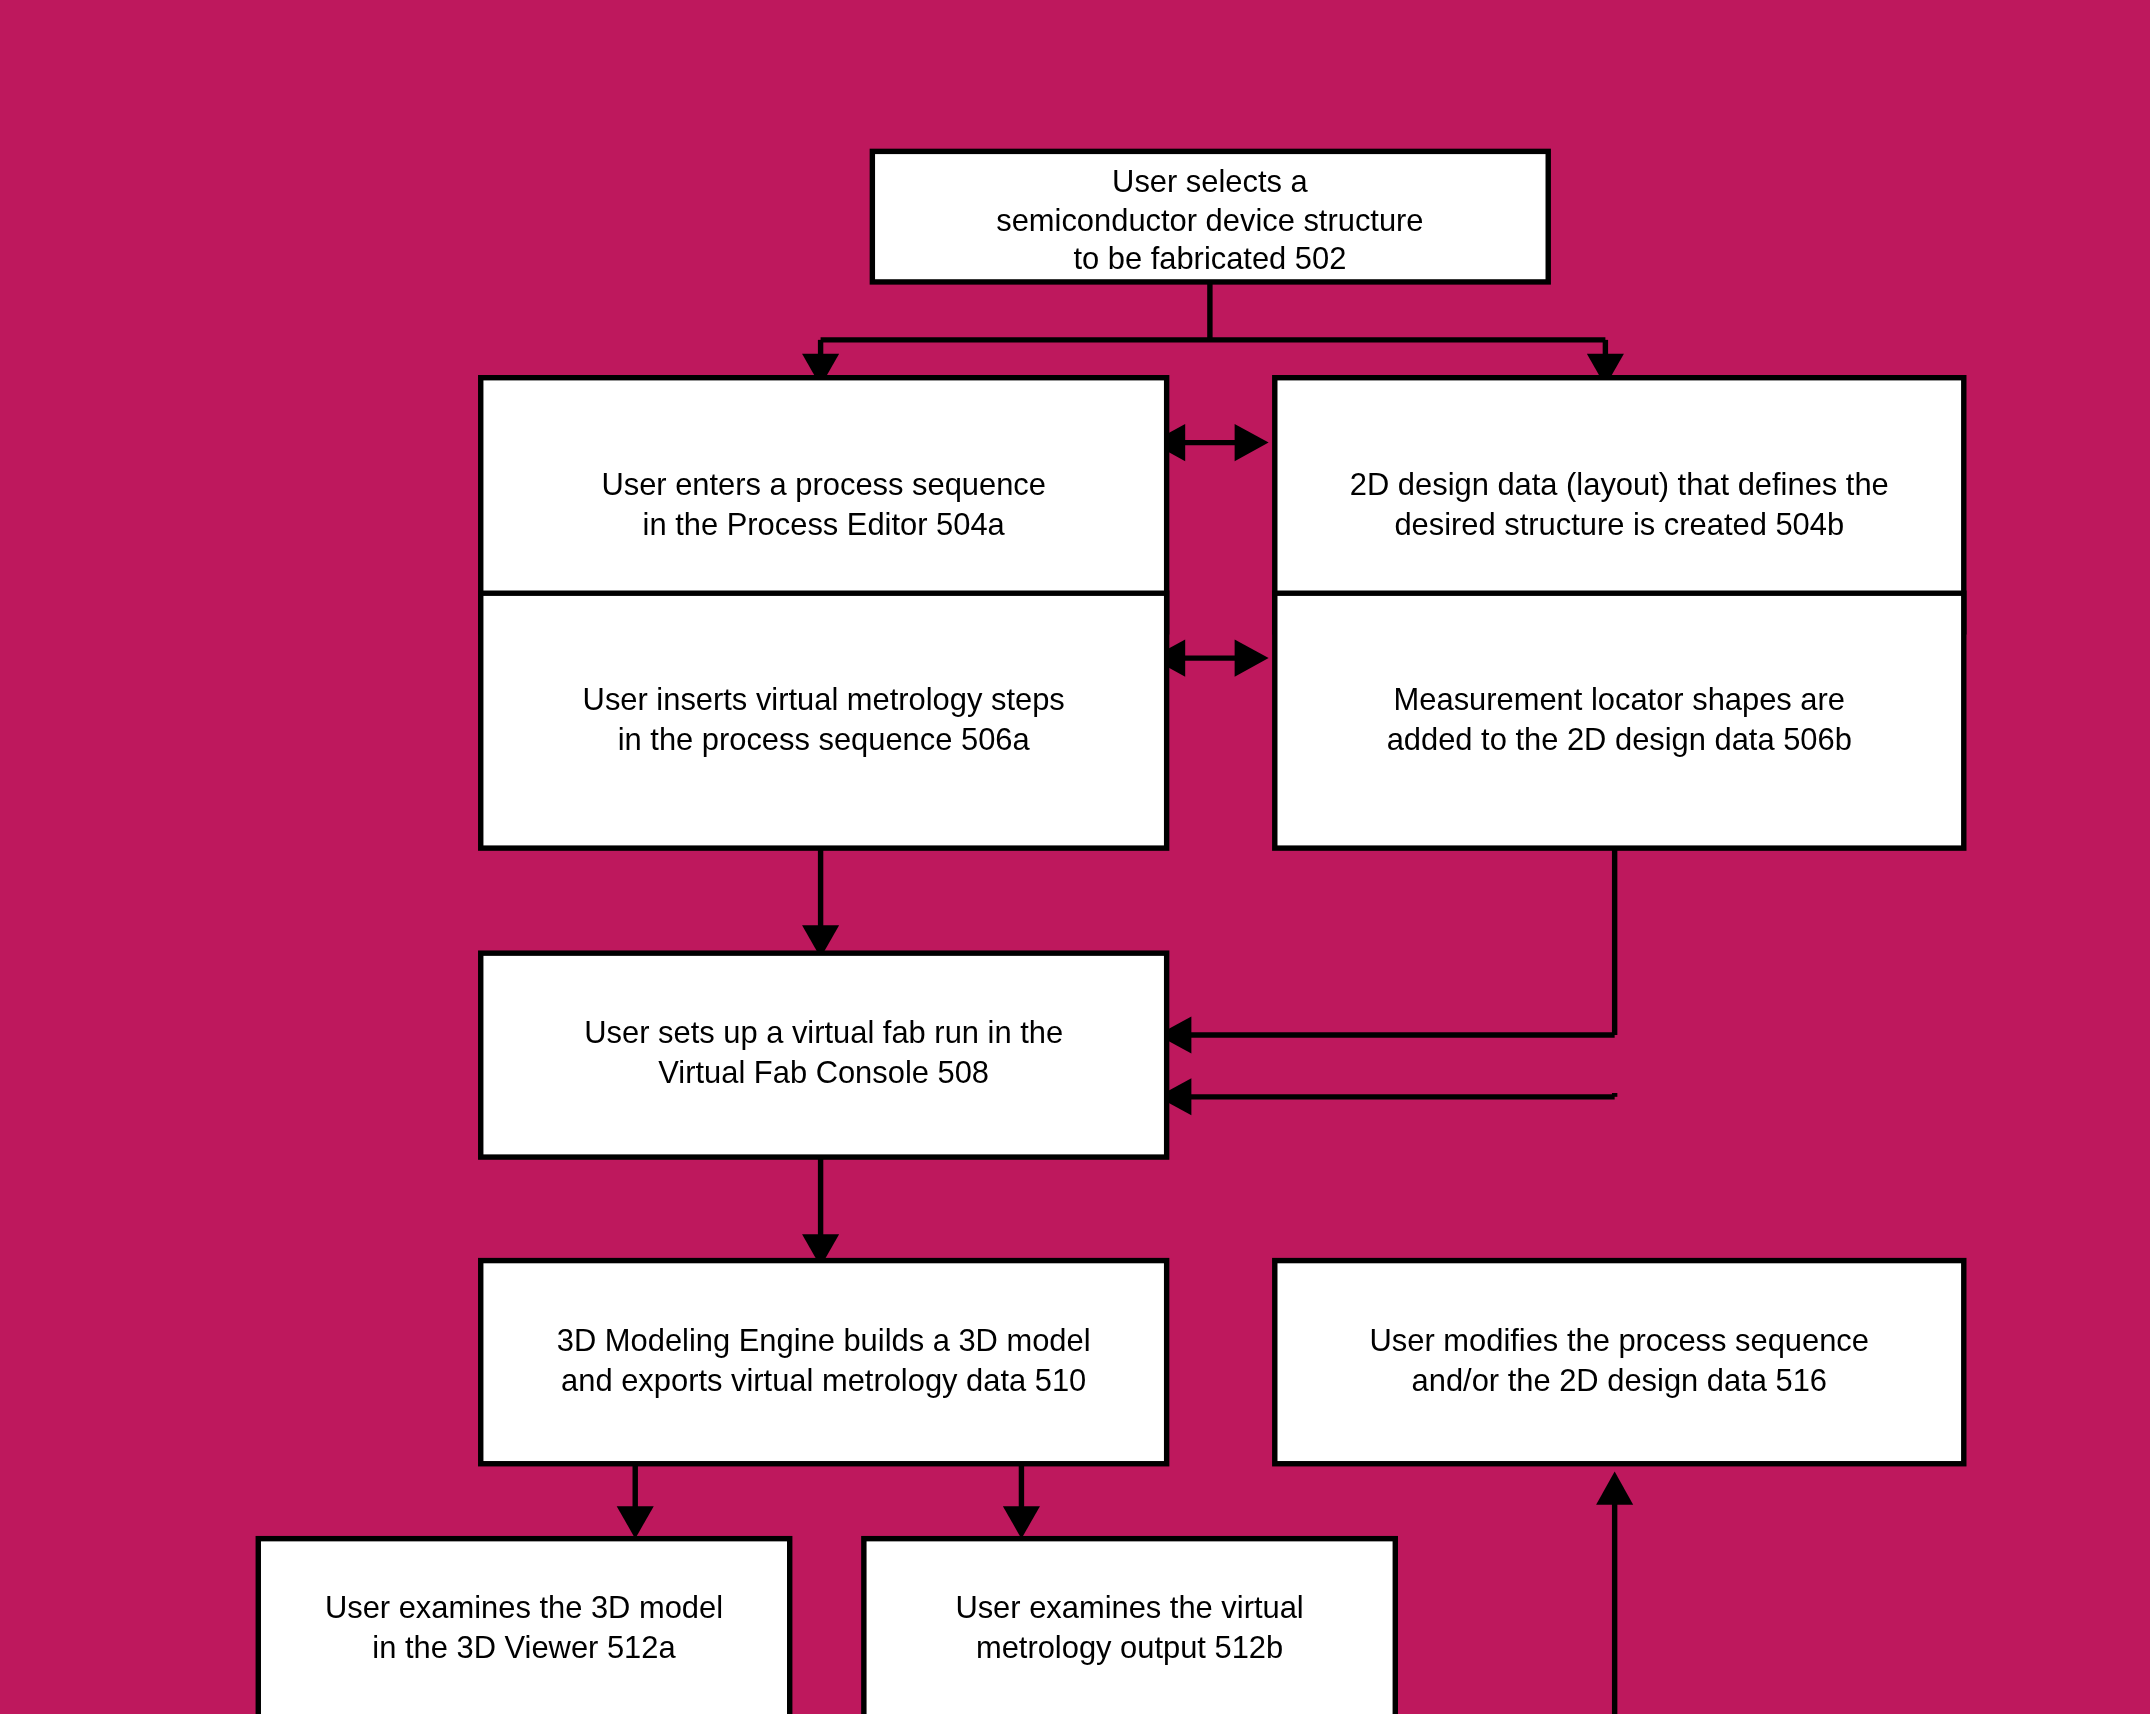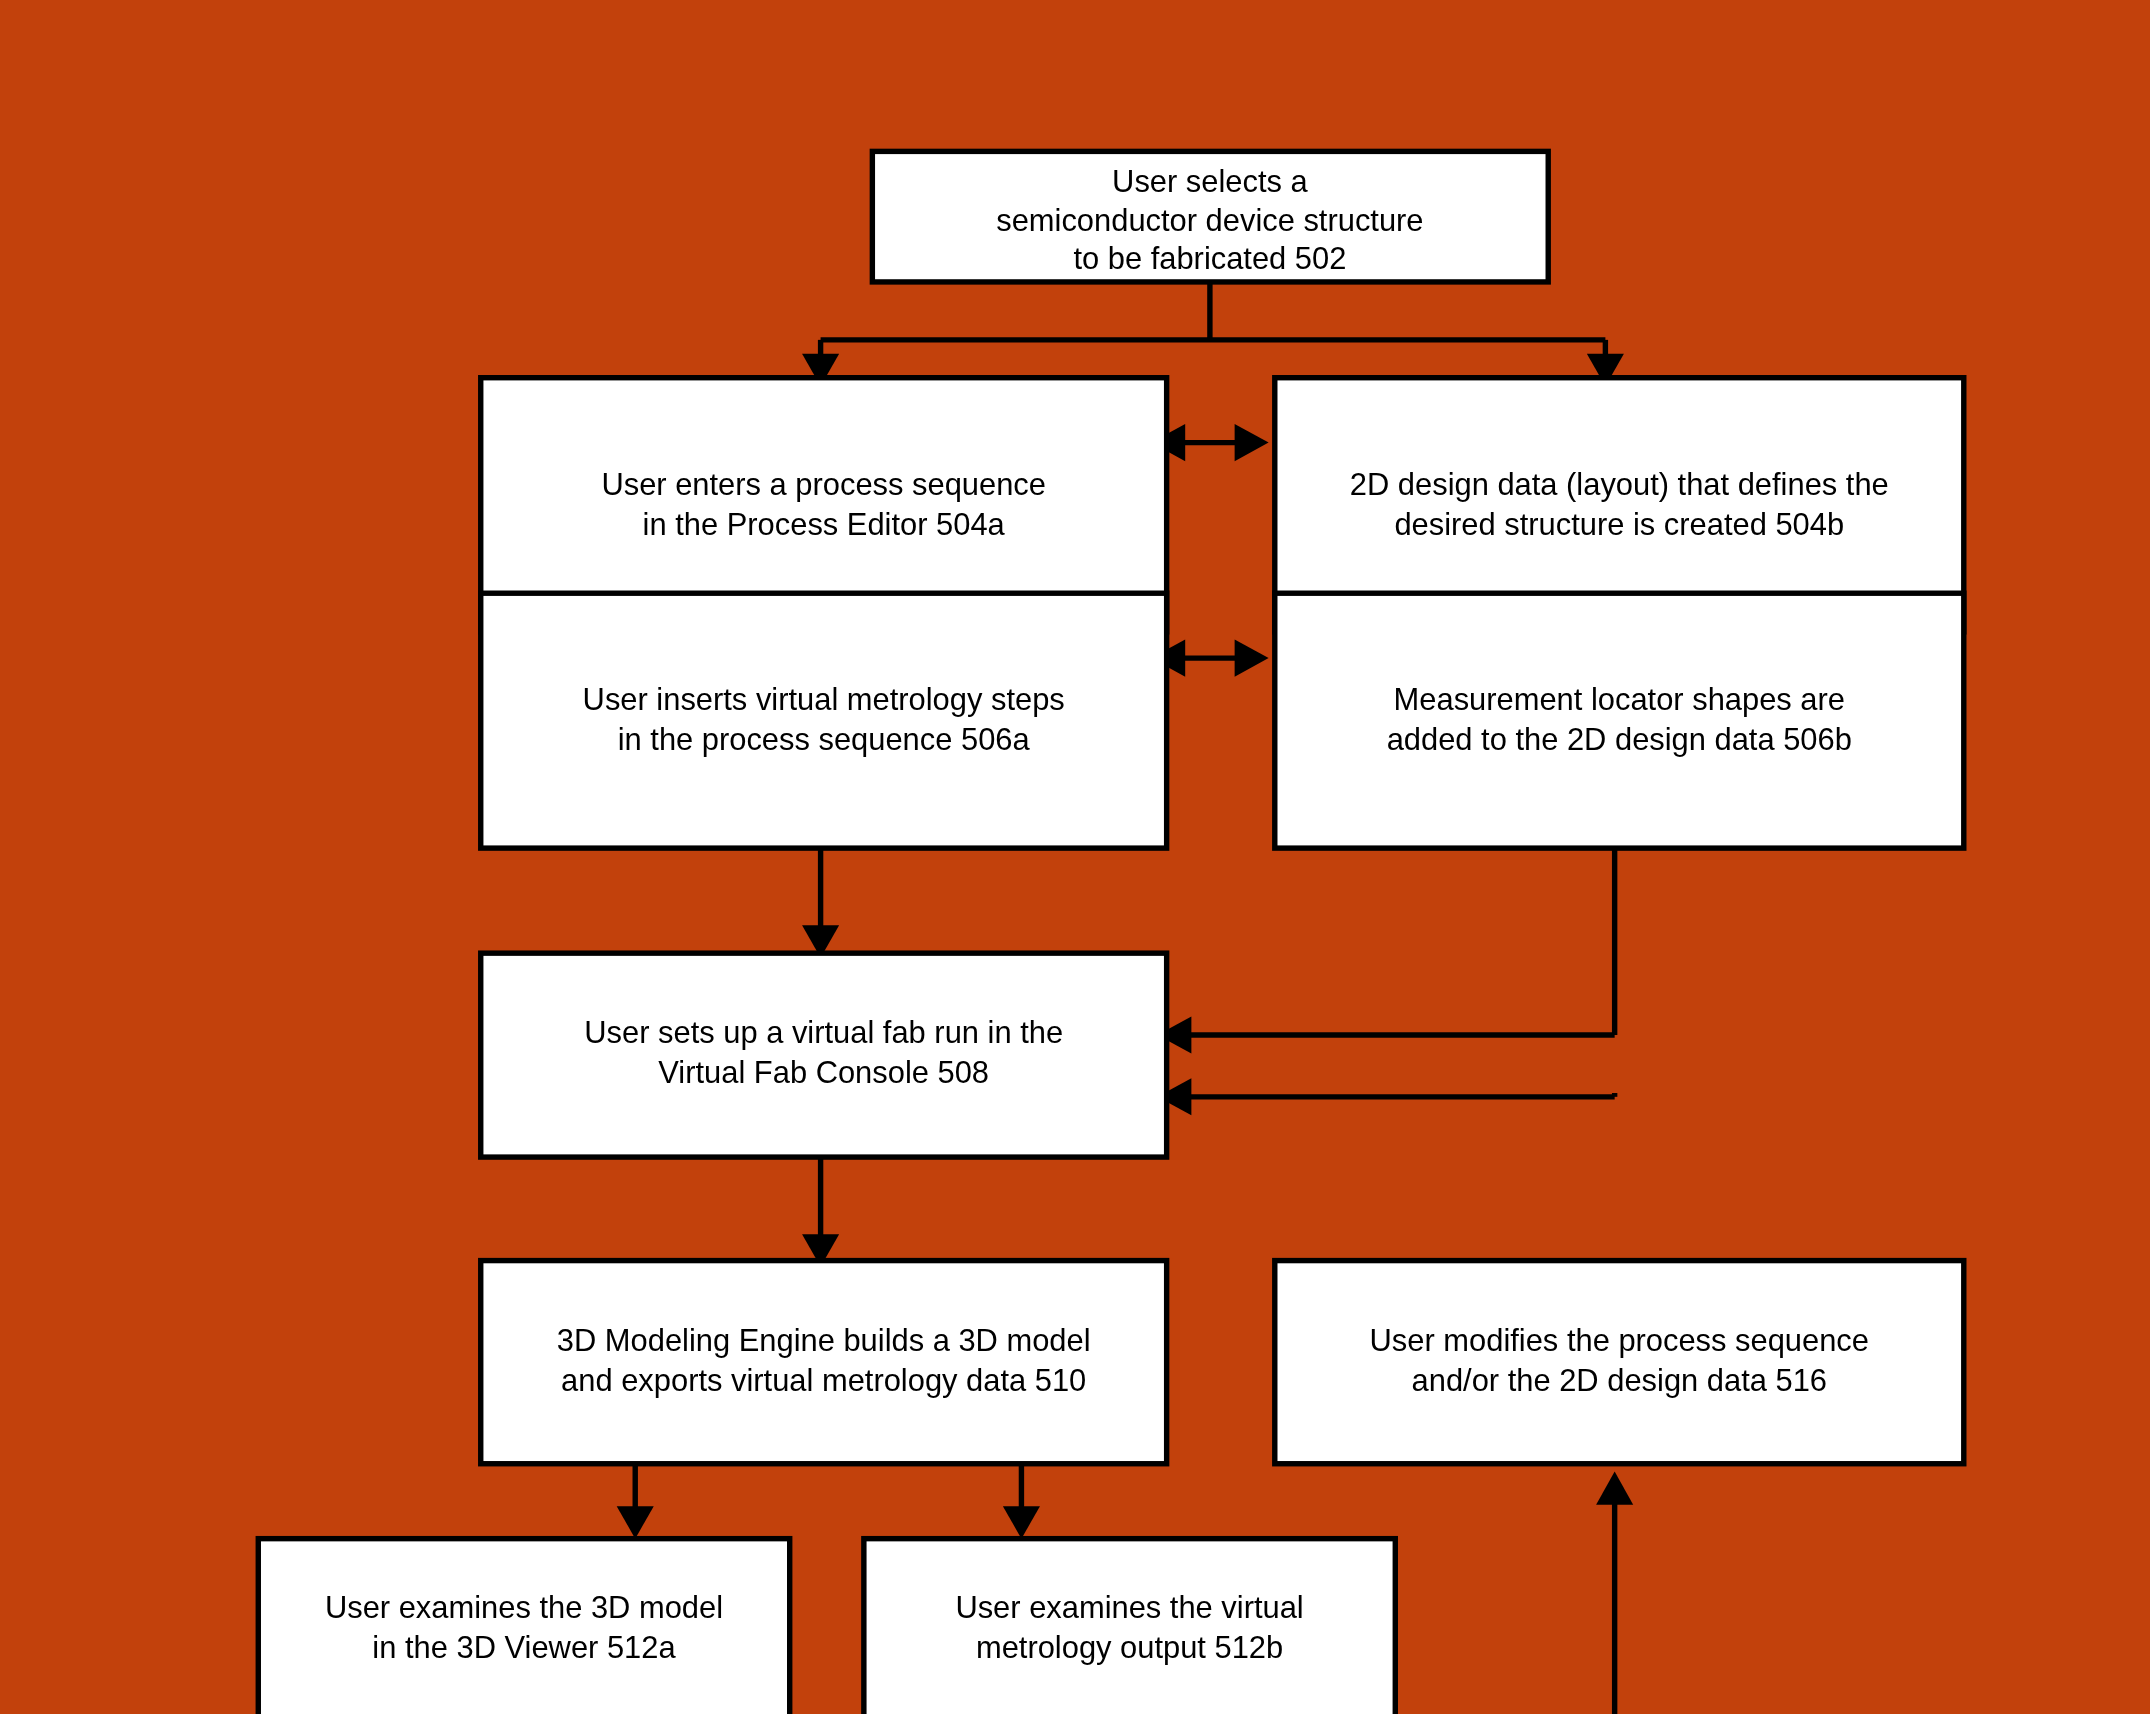--- a/index.html
+++ b/index.html
@@ -4,21 +4,21 @@
 <style>
   html, body {
     margin: 0;
     padding: 0;
     background: #ffffff;
   }
   #page {
     position: relative;
     width: 2151px;
     height: 1714px;
-    background: #c2410c;
+    background: #be185d;
     overflow: hidden;
     font-family: "Liberation Sans", sans-serif;
   }
   svg#flow {
     position: absolute;
     left: 0;
     top: 0;
     width: 2151px;
     height: 1714px;
   }

